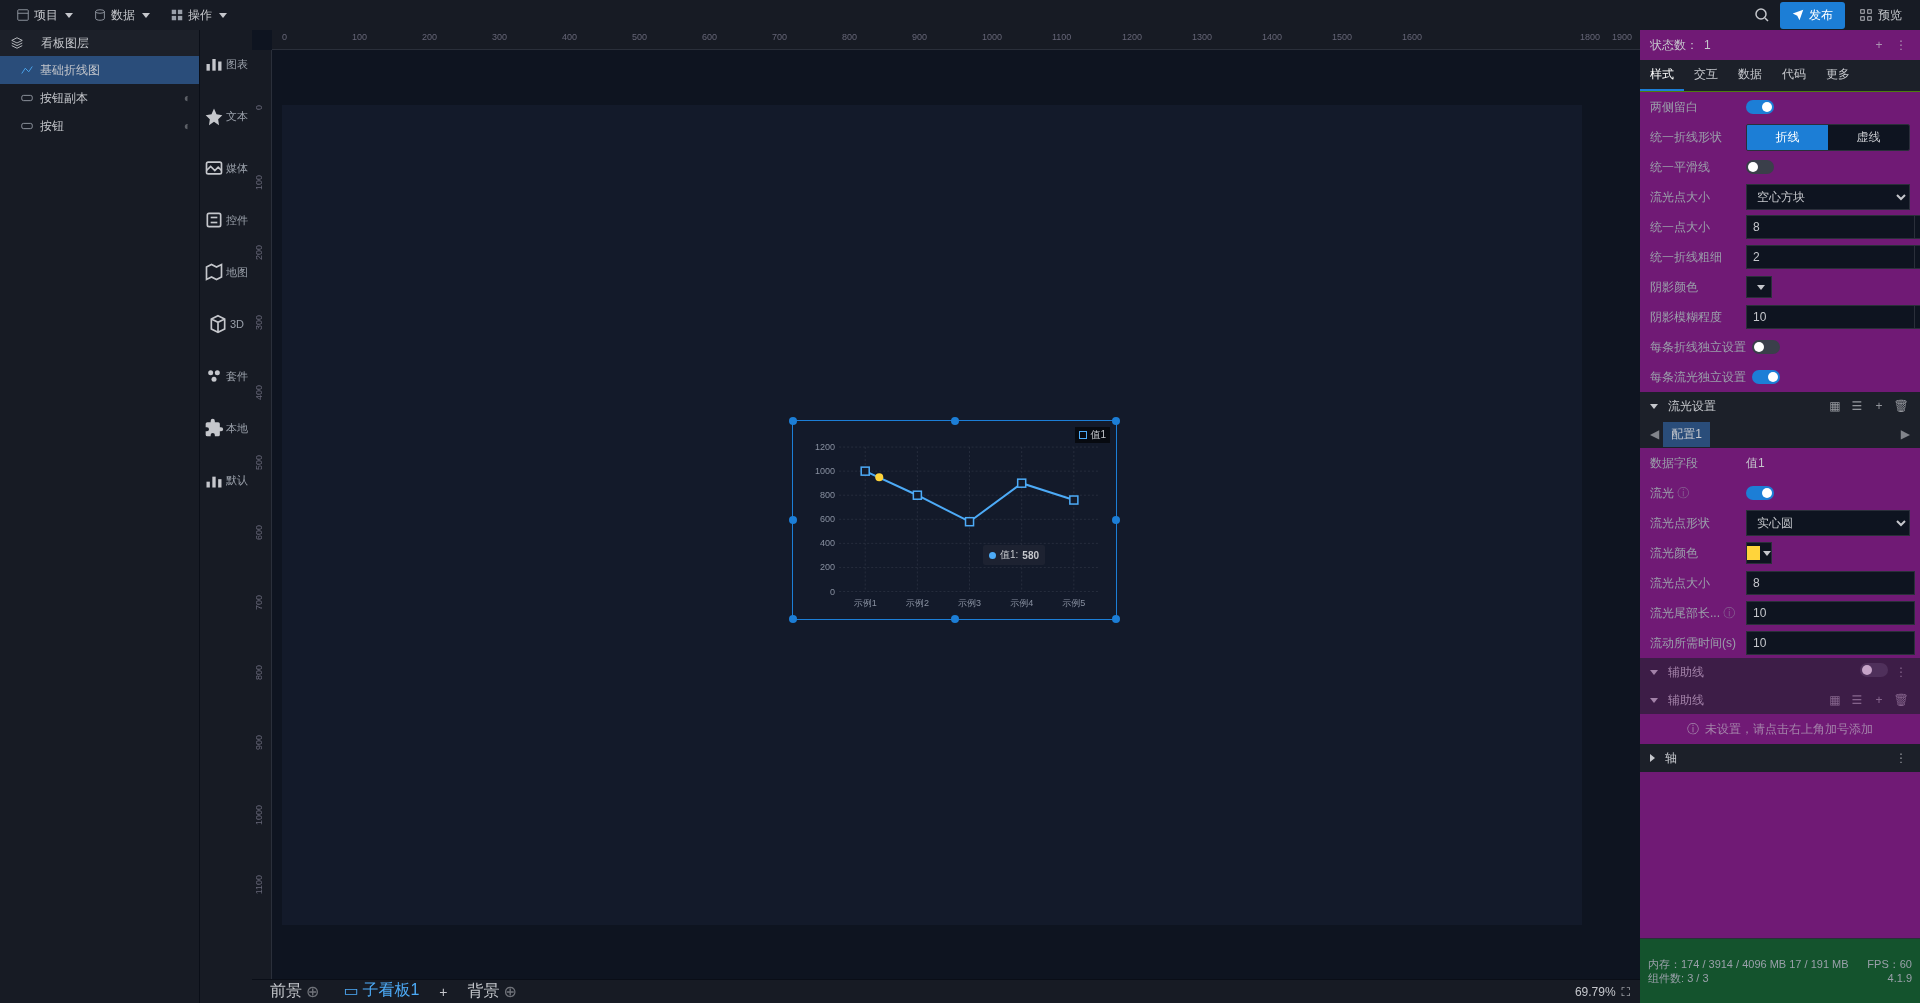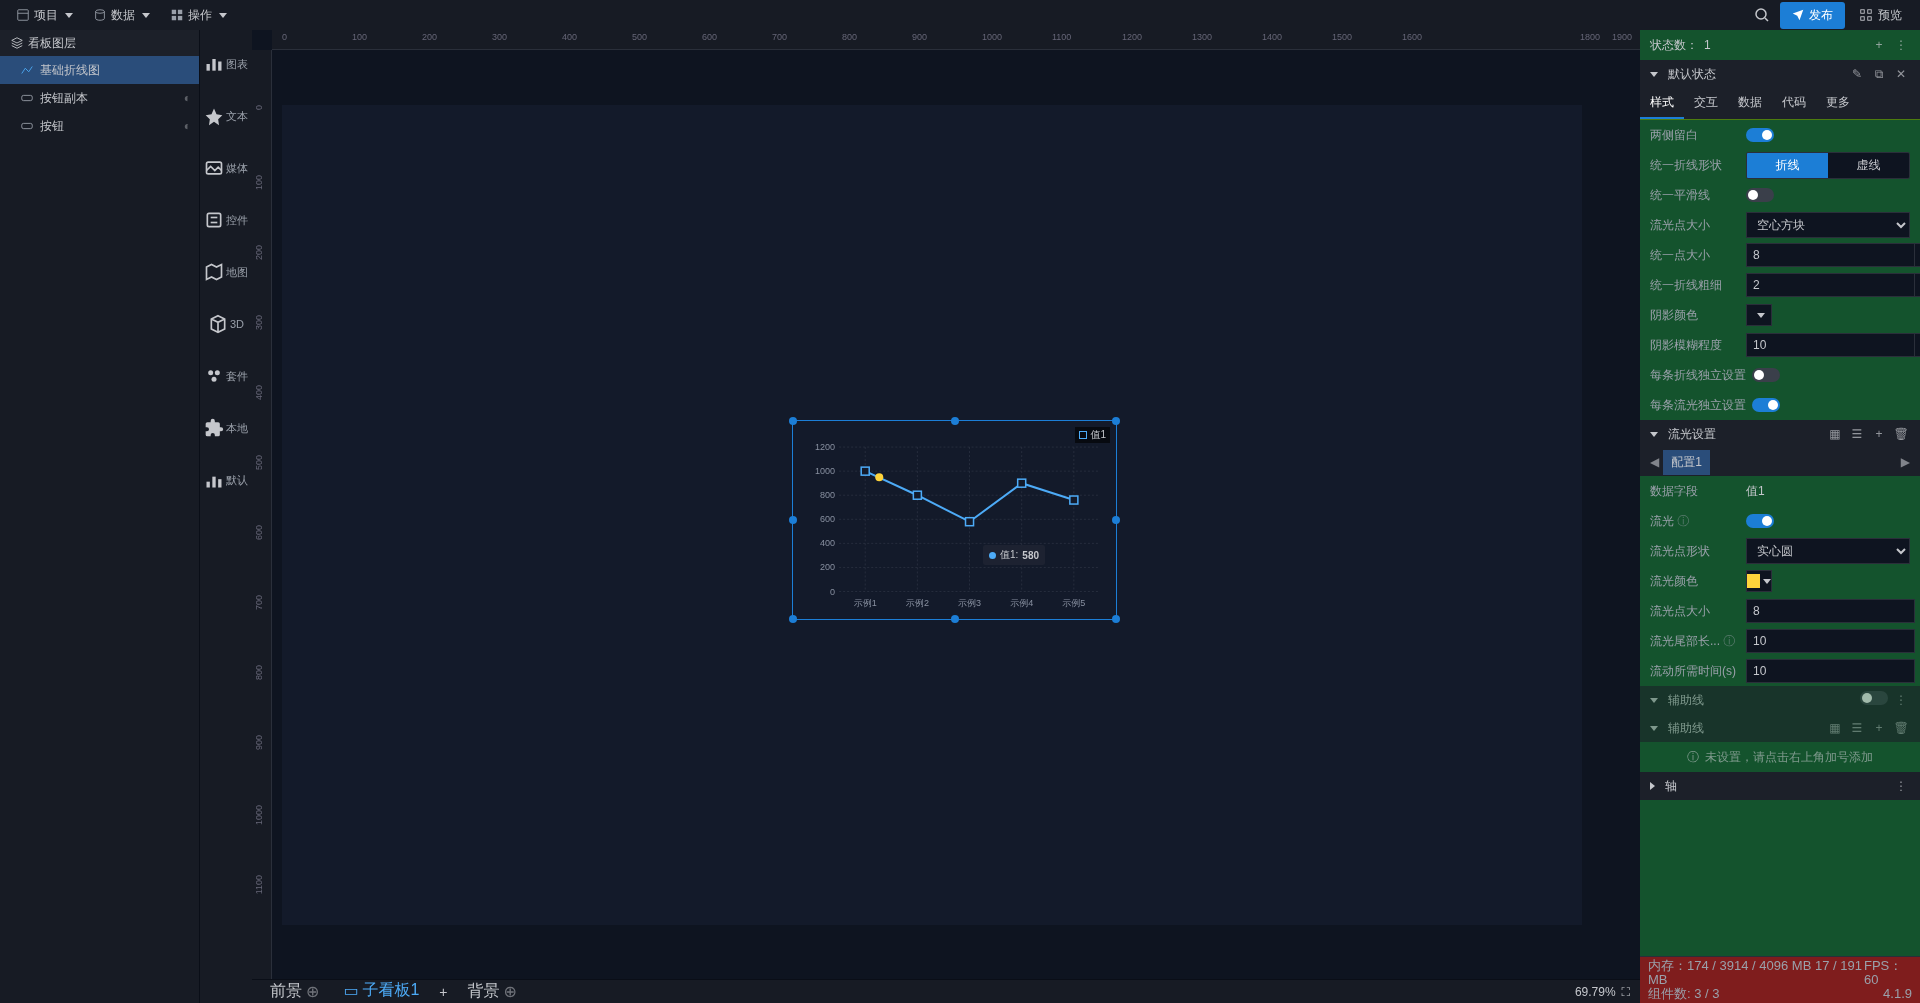--- a/index.html
+++ b/index.html
@@ -8,21 +8,21 @@
 .topbar .menuitem { display: flex; align-items: center; gap: 4px; padding: 4px 8px; cursor: pointer; color: #c5c7cc; }
 .topbar .spacer { flex: 1; }
 .topbar .iconbtn { width: 28px; height: 28px; display: flex; align-items: center; justify-content: center; cursor: pointer; }
 .topbar .publish { background: #1c7ed6; color: #fff; padding: 5px 12px; border-radius: 3px; display: flex; align-items: center; gap: 5px; cursor: pointer; }
 .topbar .preview { padding: 5px 10px; display: flex; align-items: center; gap: 5px; cursor: pointer; }
 
 .main { display: flex; height: calc(100% - 30px); }
 
 
 .layers { width: 200px; background: #171b24; border-right: 1px solid #0a0e17; }
-.layers .hdr { height: 26px; display: flex; align-items: center; padding: 0 10px; gap: 4px; background: #1c2029; }
+.layers .hdr { height: 26px; display: flex; align-items: center; padding: 0 10px; gap: 17px; background: #1c2029; }
 .layers .item { height: 28px; display: flex; align-items: center; padding: 0 18px 0 20px; gap: 6px; cursor: pointer; position: relative; }
 .layers .item.sel { background: #2a4d7a; }
 .layers .item .eye { position: absolute; right: 8px; opacity: 0.4; }
 
 
 .compstrip { width: 52px; background: #171b24; display: flex; flex-direction: column; align-items: center; padding-top: 8px; }
 .compstrip .comp { width: 48px; height: 52px; display: flex; align-items: center; justify-content: center; gap: 2px; cursor: pointer; color: #9aa0aa; font-size: 11px; }
 .compstrip .comp svg { width: 20px; height: 20px; }
 
 
@@ -46,21 +46,21 @@
 .flowdot { fill: #ffd43b; }
 
 
 .bottomtabs { height: 24px; background: #171b24; border-top: 1px solid #0a0e17; display: flex; align-items: center; padding: 0 8px; gap: 4px; position: relative; }
 .bottomtabs .tab { padding: 3px 10px; cursor: pointer; display:flex; align-items:center; gap:4px; font-size:16px;}
 .bottomtabs .tab.active { border-bottom: 2px solid #1c7ed6; color: #4dabf7; }
 .bottomtabs .add { width: 20px; text-align: center; cursor: pointer; font-size:14px;}
 .bottomtabs .zoom { position: absolute; right: 10px; display:flex; align-items:center; gap:6px;}
 
 
-.props { width: 280px; background: #14532d; display: flex; flex-direction: column; overflow-y: auto; }
+.props { width: 280px; background: #701a75; display: flex; flex-direction: column; overflow-y: auto; }
 .props .row { display: flex; align-items: center; height: 30px; padding: 0 10px; gap: 6px; }
 .props .sechdr { height: 28px; display: flex; align-items: center; padding: 0 10px; gap: 6px; background: #1c2029; cursor: pointer; }
 .props .tabs { display: flex; border-bottom: 1px solid #4d7c0f; background: #1c2029; }
 .props .tabs .t { flex: 0 0 auto; padding: 6px 10px; cursor: pointer; font-size: 12px; }
 .props .tabs .t.active { color: #fff; border-bottom: 2px solid #1c7ed6; }
 .props .lbl { width: 90px; flex-shrink: 0; color: #9aa0aa; font-size: 12px; }
 .props .ctrl { flex: 1; display: flex; }
 .props .seg { flex: 1; display: flex; border: 1px solid #2a2f3a; border-radius: 2px; overflow: hidden; }
 .props .seg .opt { flex: 1; text-align: center; padding: 4px 0; cursor: pointer; background: #0e1420; font-size:12px;}
 .props .seg .opt.active { background: #1c7ed6; color: #fff; }
@@ -75,21 +75,21 @@
 .props .iconrow { display: flex; gap: 4px; margin-left: auto; }
 .props .iconrow span { width: 18px; height: 18px; display:flex; align-items:center; justify-content:center; cursor:pointer; opacity:0.7; }
 .props .configtab { background: #2a4d7a; padding: 4px 8px; font-size: 12px; display:flex; align-items:center; gap:4px;}
 .props .configbar { height: 28px; background: #1c2029; display: flex; align-items: center; padding: 0 6px; }
 .props .arrow { cursor:pointer; padding:0 4px; opacity:0.6;}
 .chev{display:inline-block;width:0;height:0;border-left:4px solid transparent;border-right:4px solid transparent;border-top:5px solid #c5c7cc;margin-left:3px;}
 .chev-r{border-top:4px solid transparent;border-bottom:4px solid transparent;border-left:5px solid #c5c7cc;margin:0 4px 0 0;}
 .chev-d{border-left:4px solid transparent;border-right:4px solid transparent;border-top:5px solid #c5c7cc;margin-right:4px;}
 
 
-.status { position: absolute; right: 0; bottom: 0; width: 280px; background: #7f1d1d; font-size: 13px; padding: 2px 8px; line-height: 14px; color:#9aa0aa; border-top:1px solid #2a2f3a;}
+.status { position: absolute; right: 0; bottom: 0; width: 280px; background: #14532d; font-size: 11px; padding: 18px 8px; line-height: 14px; color:#9aa0aa; border-top:1px solid #2a2f3a;}
 .status .srow { display:flex; justify-content:space-between;}
 </style>
 </head>
 <body>
 
 <div class="topbar">
   <div class="menuitem">
     <svg width="14" height="14" viewBox="0 0 16 16" fill="#9aa0aa">
         <rect x="2" y="2" width="12" height="12" rx="1" stroke="#9aa0aa" fill="none"></rect>
         <line x1="2" y1="6" x2="14" y2="6" stroke="#9aa0aa"></line>
@@ -367,29 +367,20 @@
 
   <div class="props">
     <div class="row">
       <span>状态数：</span>
         <span>1</span>
       <div class="iconrow">
           <span>+</span>
           <span>⋮</span>
         </div>
     </div>
-    <div class="sechdr">
-      <span class="chev-d"></span>
-        <span>默认状态</span>
-      <div class="iconrow">
-          <span>✎</span>
-          <span>⧉</span>
-          <span>✕</span>
-        </div>
-    </div>
     <div class="tabs">
       <div class="t active">样式</div>
       <div class="t">交互</div>
       <div class="t">数据</div>
       <div class="t">代码</div>
       <div class="t">更多</div>
     </div>
 
     <div class="row">
       <span class="lbl">两侧留白</span>

